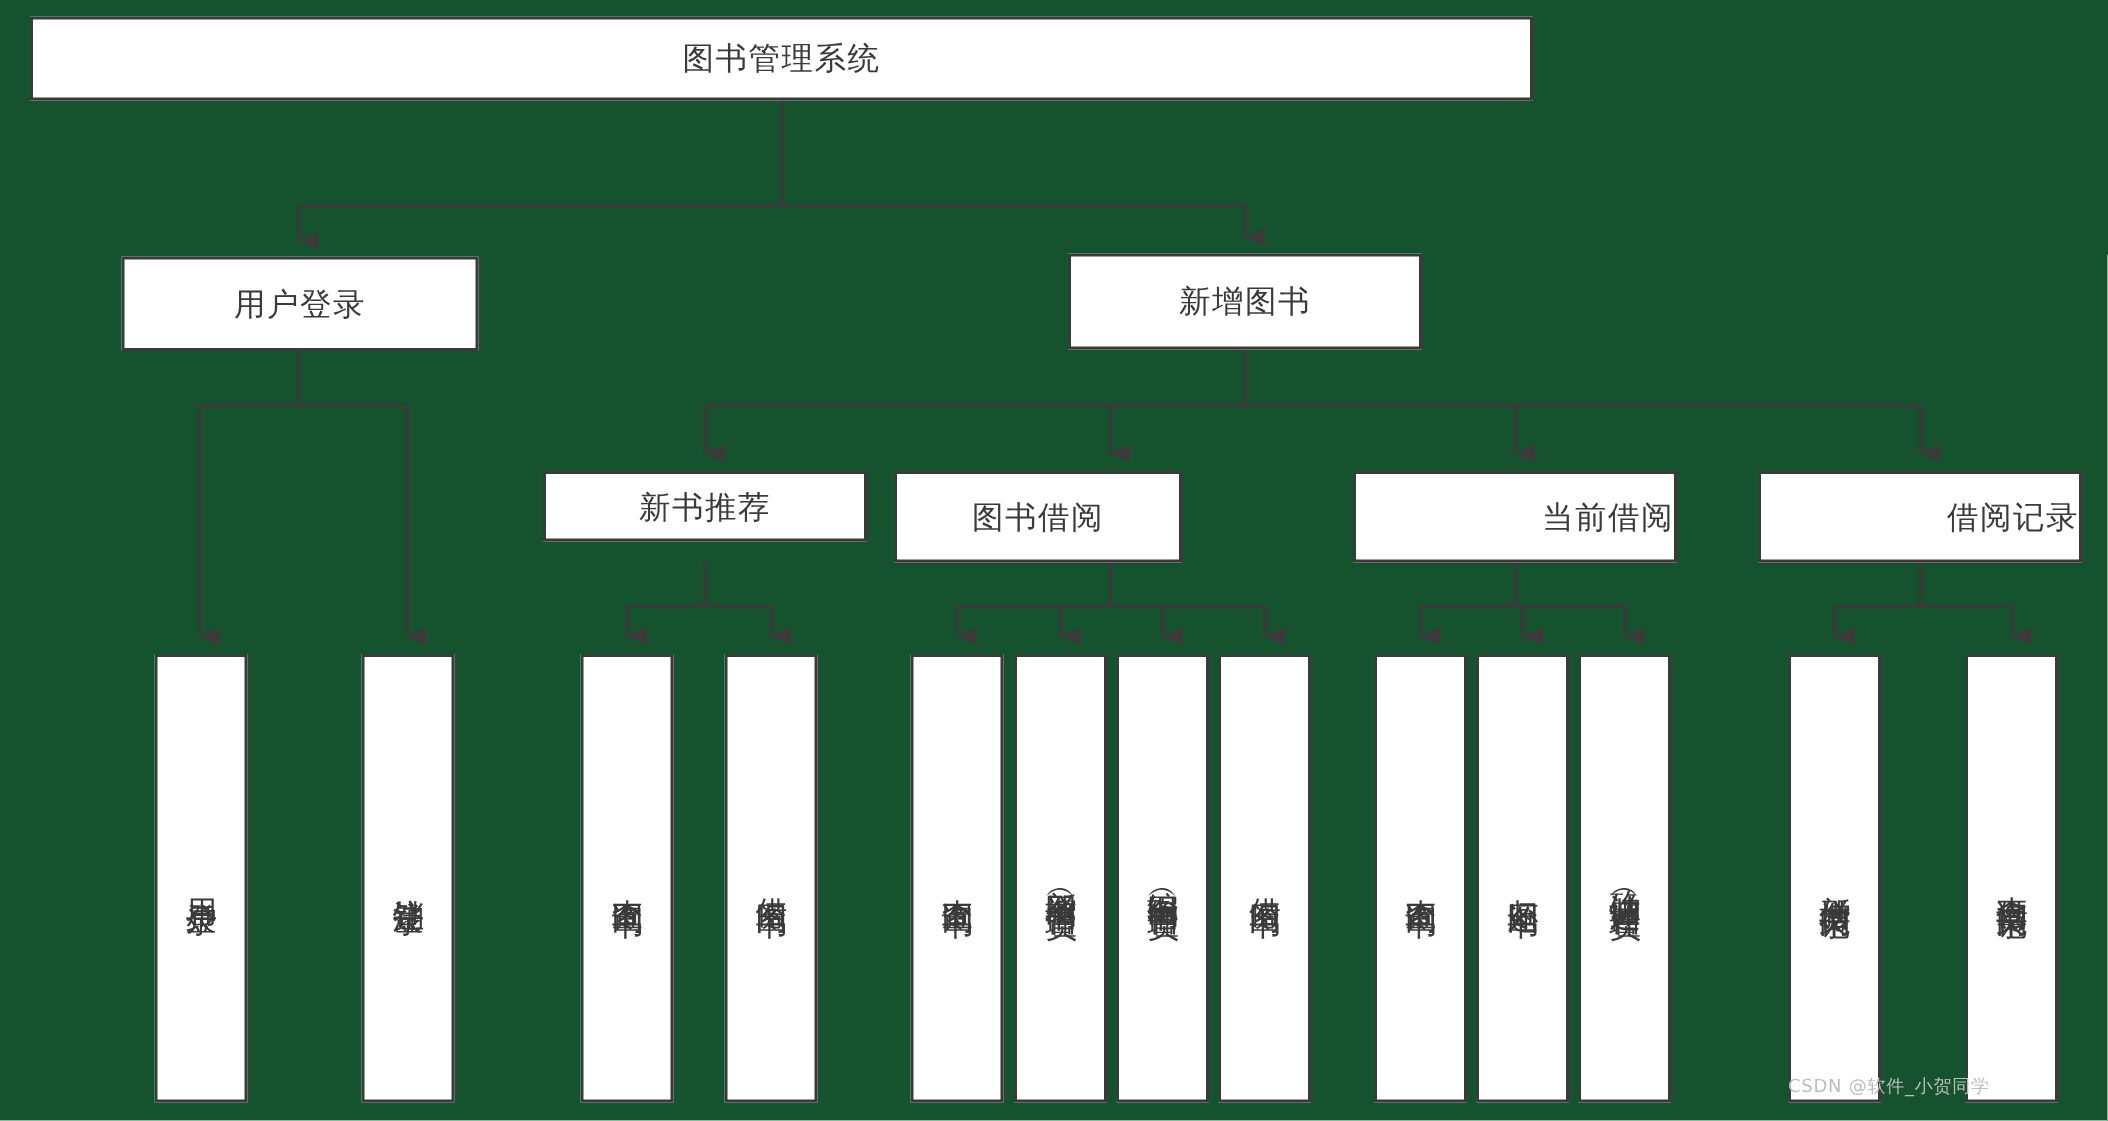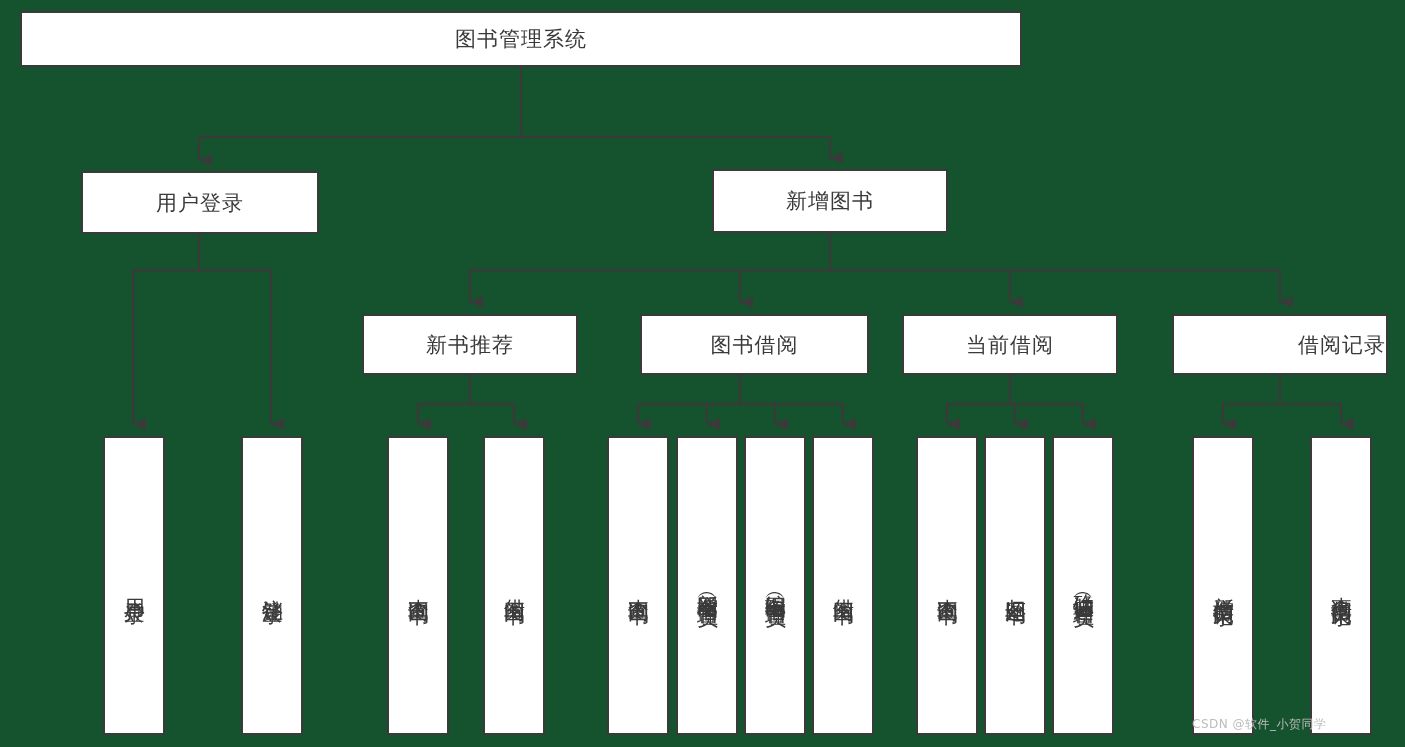--- a/index.html
+++ b/index.html
@@ -123,27 +123,27 @@
     <span>图书管理系统</span>
   </div>
 
   <div class="node node-h" style="left:81px; top:171px; width:238px; height:63px;">
     <span>用户登录</span>
   </div>
   <div class="node node-h" style="left:712px; top:169px; width:236px; height:64px;">
     <span>新增图书</span>
   </div>
 
-  <div class="node node-h" style="left:362px; top:314px; width:216px; height:61px;">
+  <div class="node node-h" style="left:362px; top:314px; width:216px; height:47px;">
     <span>新书推荐</span>
   </div>
-  <div class="node node-h" style="left:640px; top:314px; width:229px; height:61px;">
+  <div class="node node-h" style="left:596px; top:314px; width:192px; height:61px;">
     <span>图书借阅</span>
   </div>
-  <div class="node node-h" style="left:902px; top:314px; width:216px; height:61px;">
+  <div class="node node-h" style="left:902px; top:314px; width:216px; height:61px;justify-content:flex-end;">
     <span>当前借阅</span>
   </div>
   <div class="node node-h" style="left:1172px; top:314px; width:216px; height:61px;justify-content:flex-end;">
     <span>借阅记录</span>
   </div>
 
   <div class="node node-v" style="left:103px; top:436px; width:62px; height:299px;">
     <span>用户登录</span>
   </div>
   <div class="node node-v" style="left:241px; top:436px; width:62px; height:299px;">

